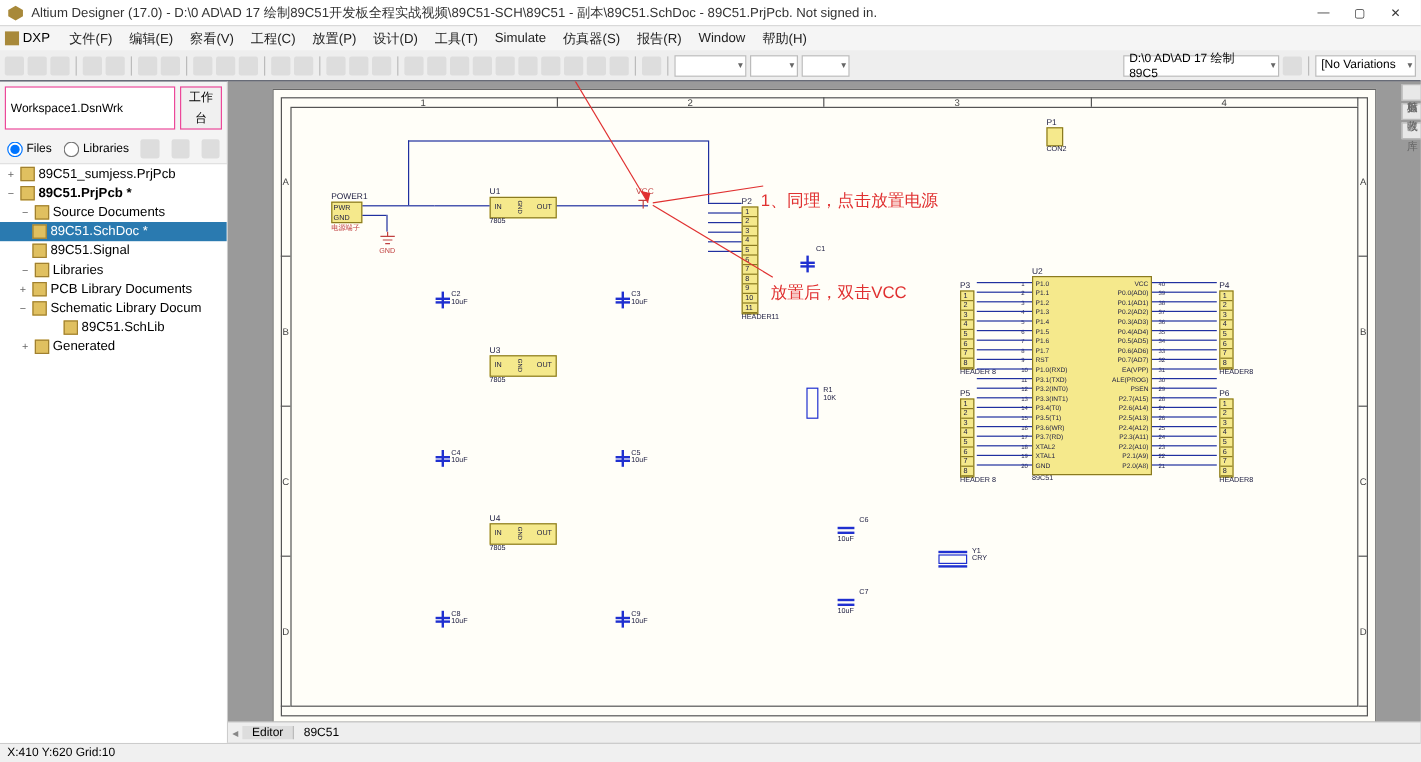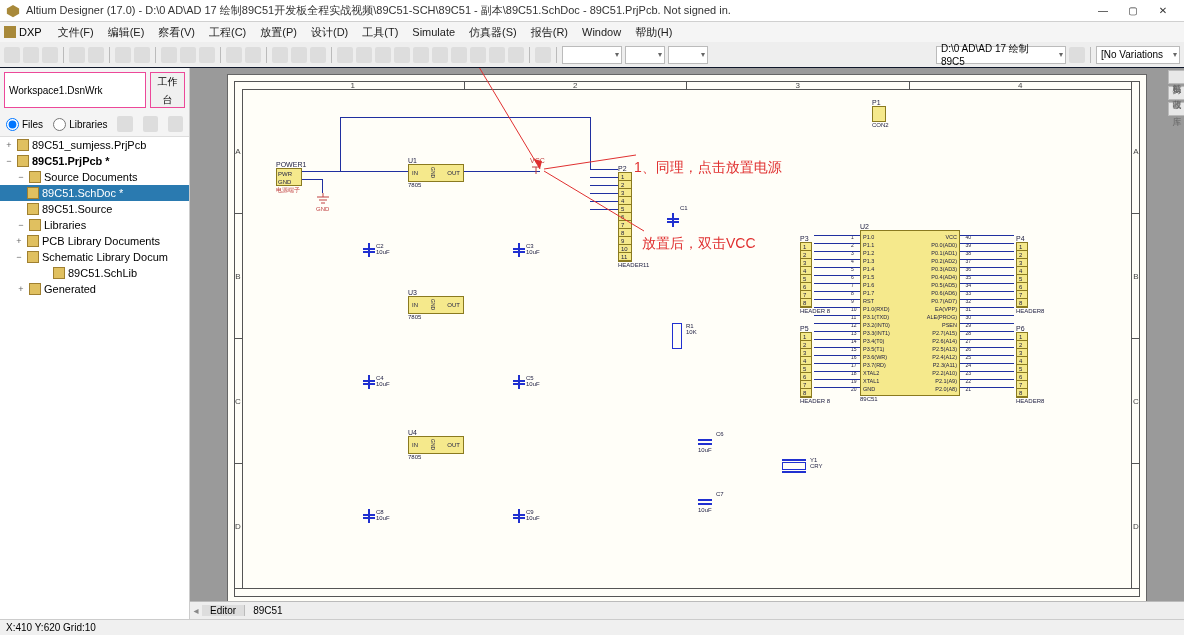--- a/index.html
+++ b/index.html
@@ -186,21 +186,21 @@
           <span>Source Documents</span>
         </div>
         <div class="tree-item ind2 sel">
           <span class="exp"></span>
           <span class="ic"></span>
           <span>89C51.SchDoc *</span>
         </div>
         <div class="tree-item ind2">
           <span class="exp"></span>
           <span class="ic"></span>
-          <span>89C51.Source</span>
+          <span>89C51.Signal</span>
         </div>
         <div class="tree-item ind1">
           <span class="exp">−</span>
           <span class="ic"></span>
           <span>Libraries</span>
         </div>
         <div class="tree-item ind2">
           <span class="exp">+</span>
           <span class="ic"></span>
           <span>PCB Library Documents</span>

